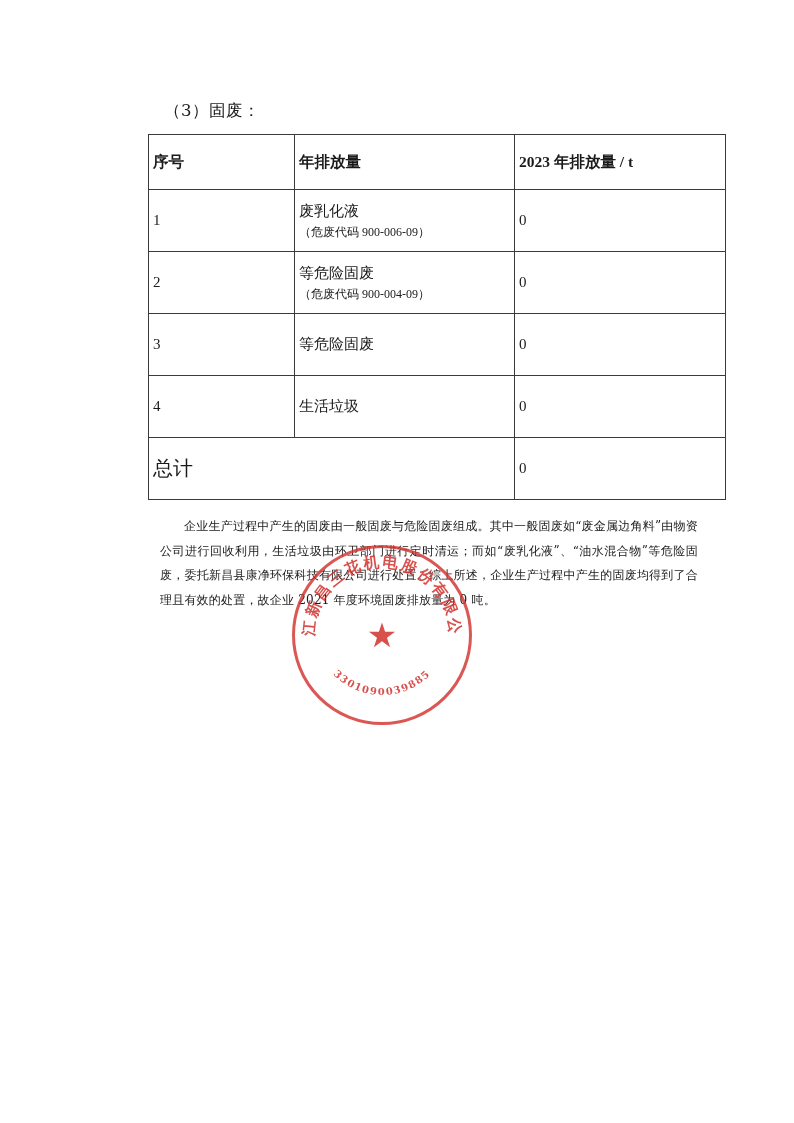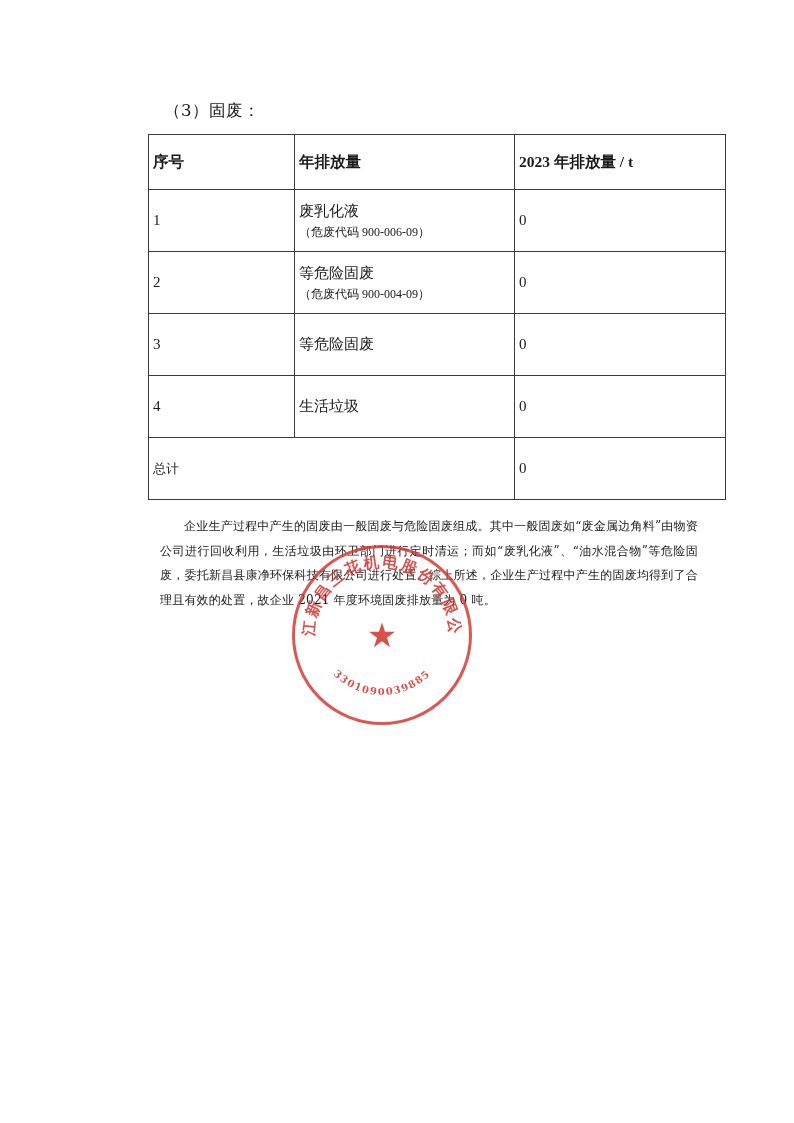--- a/index.html
+++ b/index.html
@@ -56,21 +56,21 @@
   .col-type { width: 211px; }
   .col-amt { width: 202px; }
   .cell-two-line {
     line-height: 1.5;
     padding: 4px 0;
   }
   .cell-two-line .l1 { display: block; }
   .cell-two-line .l2 { display: block; font-size: 12px; }
   .total-row td.total-label {
     font-weight: normal;
-    font-size: 13px;
+    font-size: 20px;
   }
   .total-row td { height: 44px; }
   p.body-text {
     font-size: 12px;
     line-height: 2.05;
     text-align: justify;
     text-justify: inter-ideograph;
     margin: 14px 0 0 12px;
     text-indent: 2em;
     letter-spacing: 0.2px;

